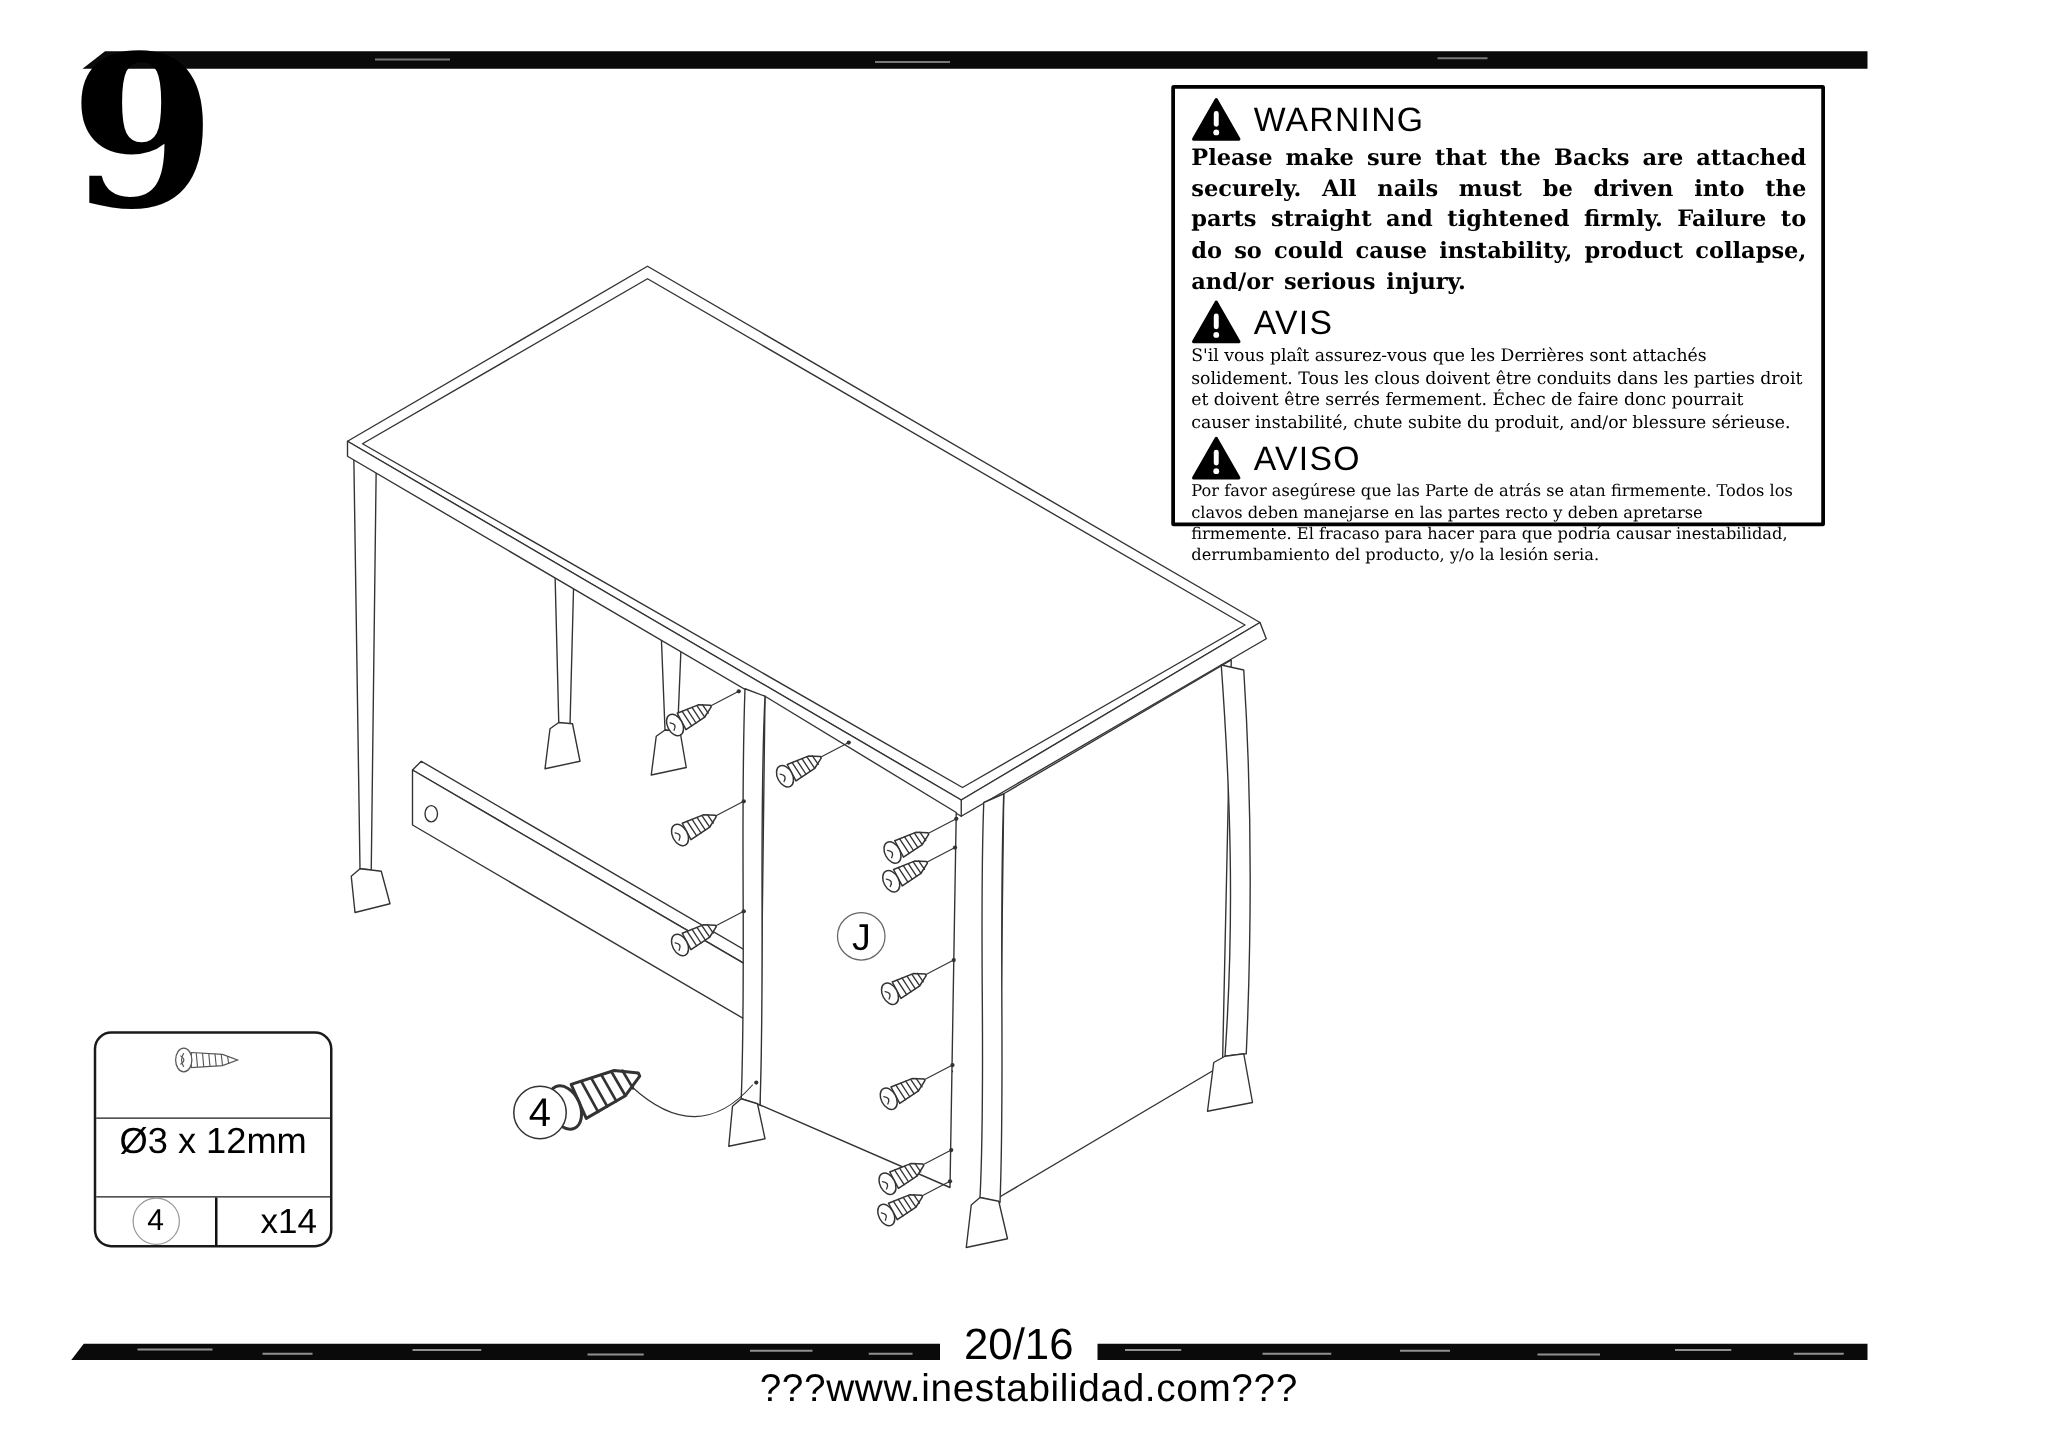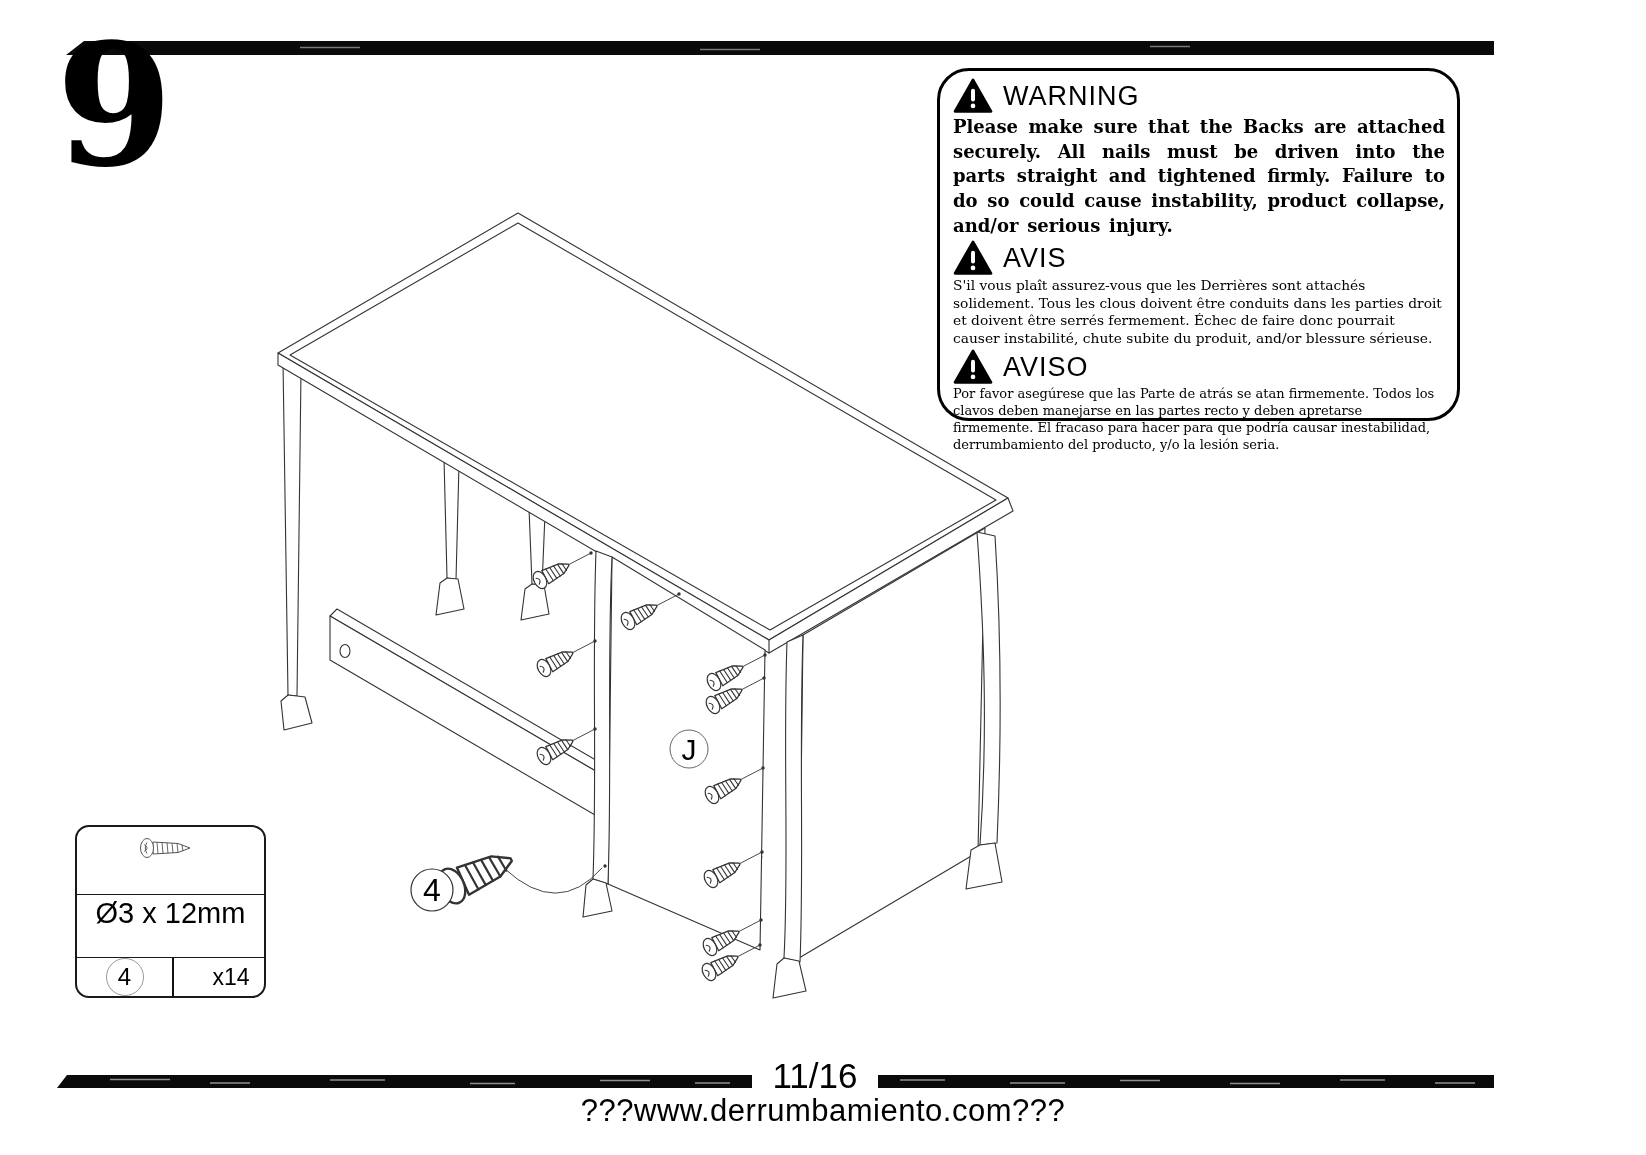--- a/index.html
+++ b/index.html
@@ -3,42 +3,42 @@
 <meta charset="utf-8">
 <style>
   html,body{margin:0;padding:0;background:#fff;}
   .page{position:relative;width:1646px;height:1155px;background:#fff;overflow:hidden;
         font-family:"Liberation Sans",sans-serif;color:#000;}
   .art{position:absolute;left:0;top:0;width:1646px;height:1155px;}
   .step-number{position:absolute;left:56px;top:22px;font-family:"DejaVu Serif",serif;
         font-weight:700;font-size:168px;line-height:1;letter-spacing:-4px;}
   
   .warn-box{position:absolute;left:937px;top:68px;width:523px;height:353px;
-        border:3px solid #000;border-radius:32px;box-sizing:border-box;
+        border:3px solid #000;border-radius:2px;box-sizing:border-box;
         padding:5px 12px 4px 13px;background:#fff;}
   .warn-head{display:flex;align-items:center;gap:10px;margin:2px 0 1px 0;}
   .warn-head svg{width:40px;height:36px;flex:0 0 auto;}
   .warn-title{font-size:27px;font-weight:500;letter-spacing:1px;}
   .warn-text{font-family:"DejaVu Serif",serif;margin:0;}
   .warn-text.en{font-weight:700;font-size:18px;line-height:1.37;text-align:justify;
         text-align-last:left;word-spacing:2.5px;}
   .warn-text.fr{font-size:13.8px;line-height:1.27;}
   .warn-text.es{font-size:13px;line-height:1.3;}
   
   .hw-box{position:absolute;left:75px;top:825px;width:191px;height:173px;
         border:2px solid #1a1a1a;border-radius:14px;box-sizing:border-box;
         display:flex;flex-direction:column;background:#fff;gap:24px;}
   .hw-row1{height:61px;display:flex;align-items:center;justify-content:center;}
   .hw-row2{height:54px;border-top:1.5px solid #1a1a1a;display:flex;align-items:center;
         justify-content:center;font-size:29px;}
   .hw-row3{flex:1;border-top:1.5px solid #1a1a1a;display:flex;}
   .hw-cell-num{width:95px;border-right:2px solid #111;display:flex;align-items:center;justify-content:center;}
   .hw-circle{width:36px;height:36px;border:1px solid #999;border-radius:50%;
         display:flex;align-items:center;justify-content:center;font-size:24px;}
-  .hw-cell-qty{flex:1;display:flex;align-items:center;justify-content:center;font-size:23px;padding-left:24px;}
+  .hw-cell-qty{flex:1;display:flex;align-items:center;justify-content:center;font-size:28px;padding-left:24px;}
   
   .page-indicator{position:absolute;left:752px;top:1056px;width:126px;text-align:center;font-size:35px;}
   .website{position:absolute;left:0;top:1093px;width:1646px;text-align:center;font-size:31px;letter-spacing:.5px;}
 </style>
 </head>
 <body>
 
 <div class="page">
 
   <svg class="art" viewBox="0 0 1646 1155">
@@ -195,16 +195,16 @@
     </div>
     <div class="hw-row2">Ø3 x 12mm</div>
     <div class="hw-row3">
       <div class="hw-cell-num">
         <div class="hw-circle">4</div>
       </div>
       <div class="hw-cell-qty">x14</div>
     </div>
   </div>
 
-  <div class="page-indicator">11/16</div>
-  <div class="website">???www.derrumbamiento.com???</div>
+  <div class="page-indicator">20/16</div>
+  <div class="website">???www.inestabilidad.com???</div>
 
 </div>
 
 </body></html>

